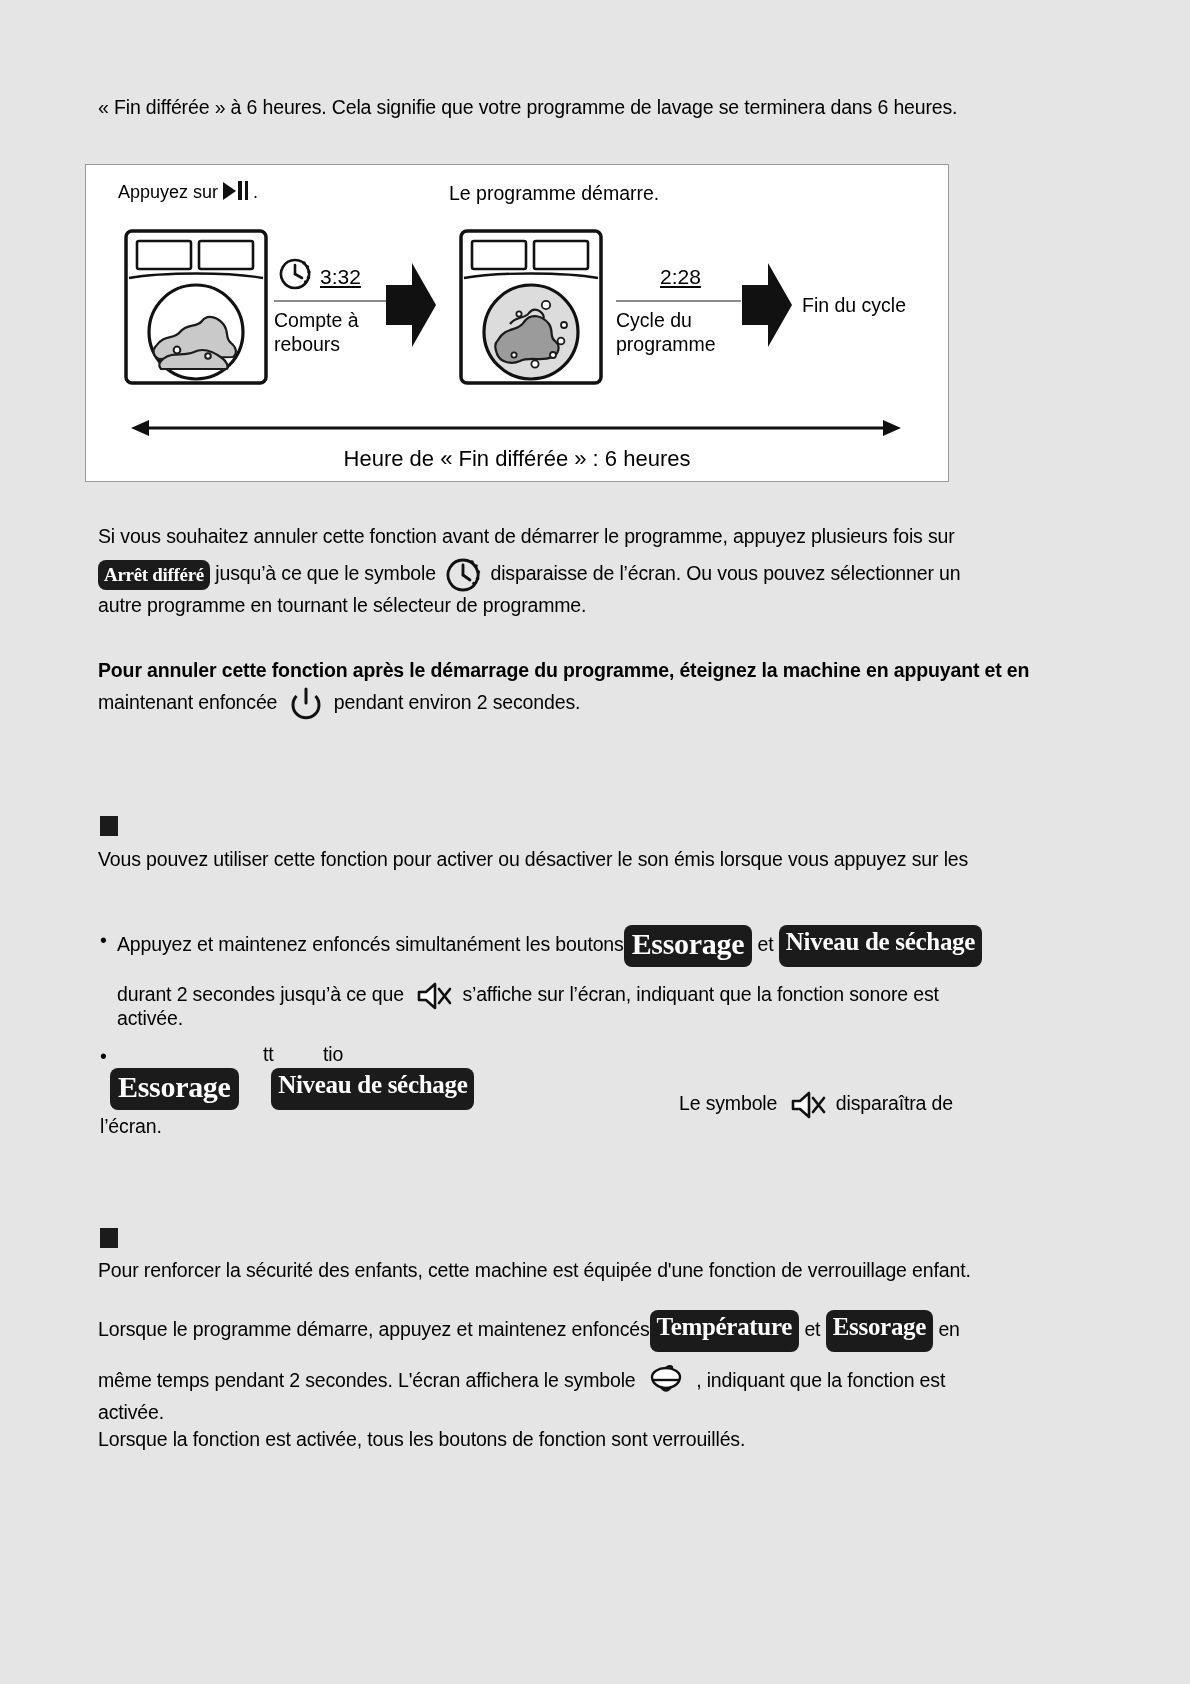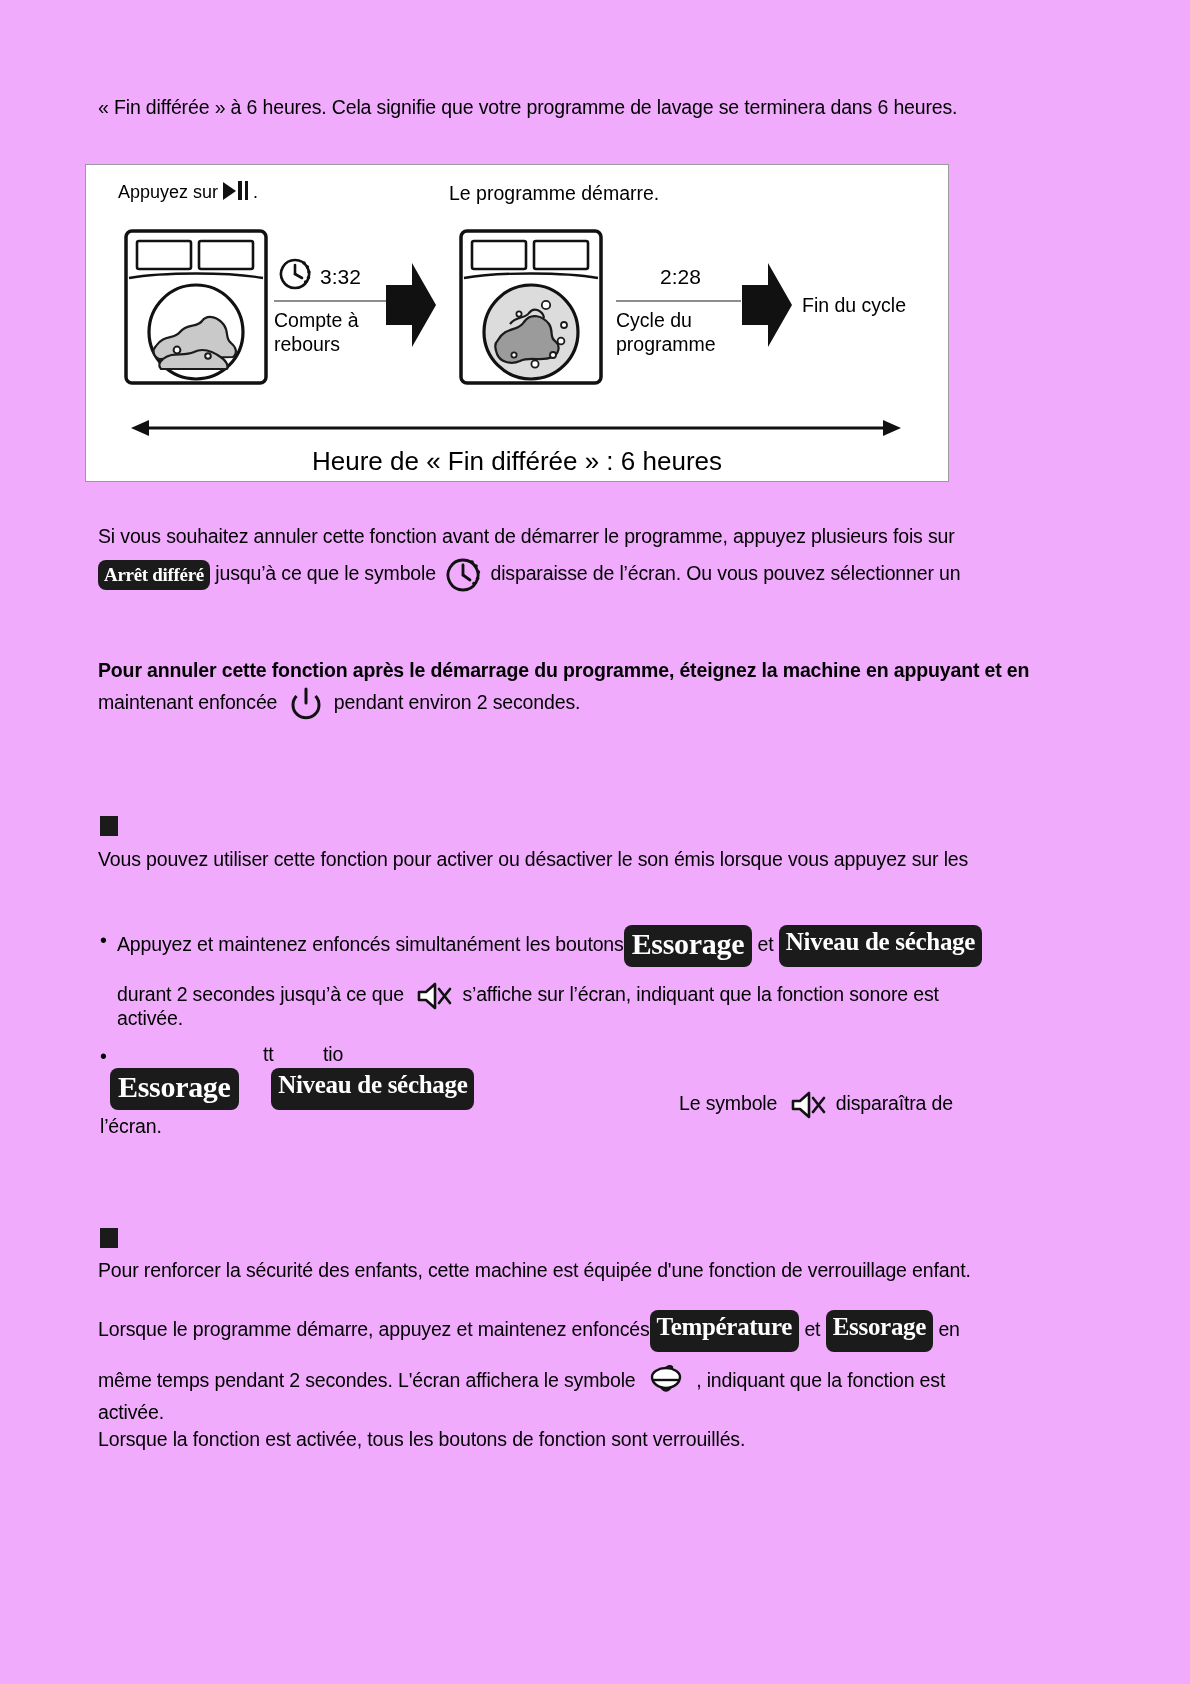--- a/index.html
+++ b/index.html
@@ -9,21 +9,21 @@
   }
   body {
     font-family: "Liberation Sans", sans-serif;
     color: #000000;
   }
   .page {
     position: relative;
     width: 1190px;
     height: 1684px;
     margin: 0 auto;
-    background: #f0abfc;
+    background: #e5e5e5;
     overflow: hidden;
   }
 
   
   .intro {
     position: absolute;
     left: 98px;
     top: 93px;
     width: 1000px;
     font-size: 19.5px;
@@ -97,20 +97,21 @@
     width: 130px;
     font-size: 19.5px;
     line-height: 1.25;
   }
   .timeleg .top {
     display: flex;
     align-items: center;
     gap: 8px;
     height: 40px;
     padding-left: 4px;
+    text-decoration: underline;
   }
   .timeleg .rule {
     border-top: 2.5px solid #8d8d8d;
     margin: 3px 0 6px 0;
   }
   .timeleg.t1 { left: 188px; top: 92px; width: 125px; }
   .timeleg.t2 { left: 530px; top: 92px; width: 125px; }
   .timeleg.t2 .top { justify-content: center; font-size: 21px; }
   .timeleg .num { font-size: 21px; }
 
@@ -128,21 +129,21 @@
     top: 253px;
     width: 772px;
     height: 20px;
   }
   .dg-bottom-caption {
     position: absolute;
     left: 0;
     right: 0;
     top: 281px;
     text-align: center;
-    font-size: 26px;
+    font-size: 22px;
   }
 
   
   .para {
     position: absolute;
     font-size: 19.5px;
     line-height: 1.5;
     letter-spacing: -0.15px;
   }
 
@@ -324,20 +325,21 @@
             <circle cx="35.4" cy="17" r="1.8"></circle>
           <circle cx="34.6" cy="23.5" r="1.8"></circle>
             <circle cx="31" cy="28.5" r="1.8"></circle>
           <circle cx="29" cy="7" r="1.8"></circle>
         </g>
       </svg>
     </span>
     <span>disparaisse de l’écran. Ou vous pouvez sélectionner un</span>
   </div>
 
+  <div class="para" style="left:98px; top:591px; width:1000px;">autre programme en tournant le sélecteur de programme.</div>
 
   <div class="para" style="left:98px; top:656px; width:1010px;font-weight:bold;">Pour annuler cette fonction après le démarrage du programme, éteignez la machine en appuyant et en</div>
 
   <div class="para" style="left:98px; top:685px; width:1010px;">
     <span>maintenant enfoncée</span>
     <span class="ic" style="margin:0 4px;">
       <svg width="38" height="38" viewBox="0 0 38 38" style="vertical-align:-12px;">
         <path d="M9.5 11 a13 13 0 1 0 19 0" fill="none" stroke="#111" stroke-width="3"></path>
         <line x1="19" y1="4" x2="19" y2="18" stroke="#111" stroke-width="3" stroke-linecap="round"></line>
       </svg>

